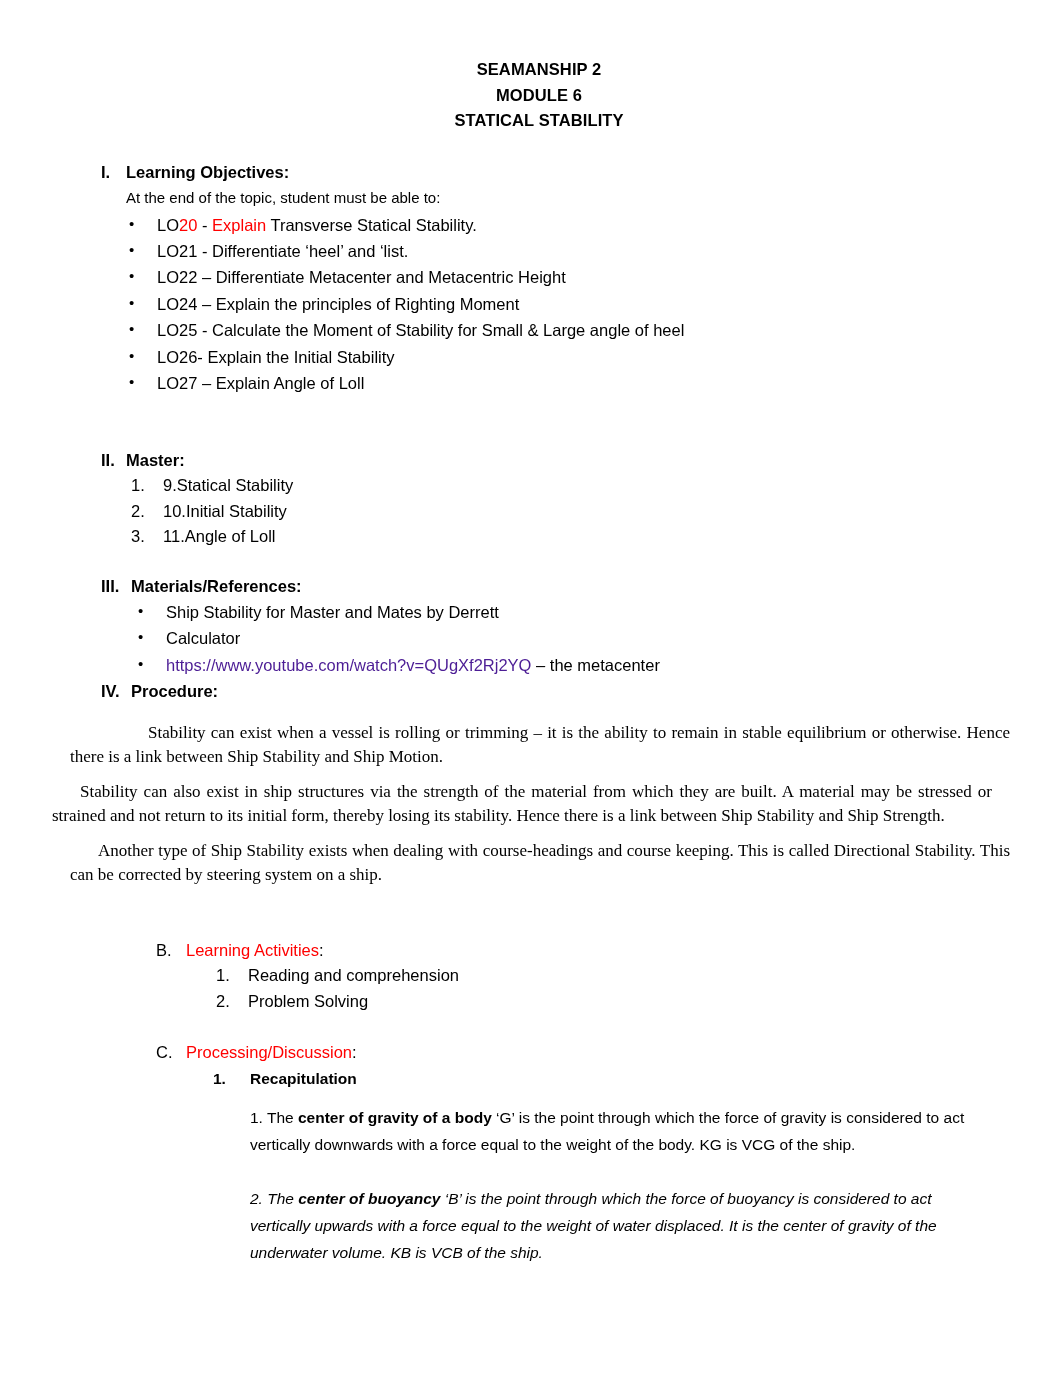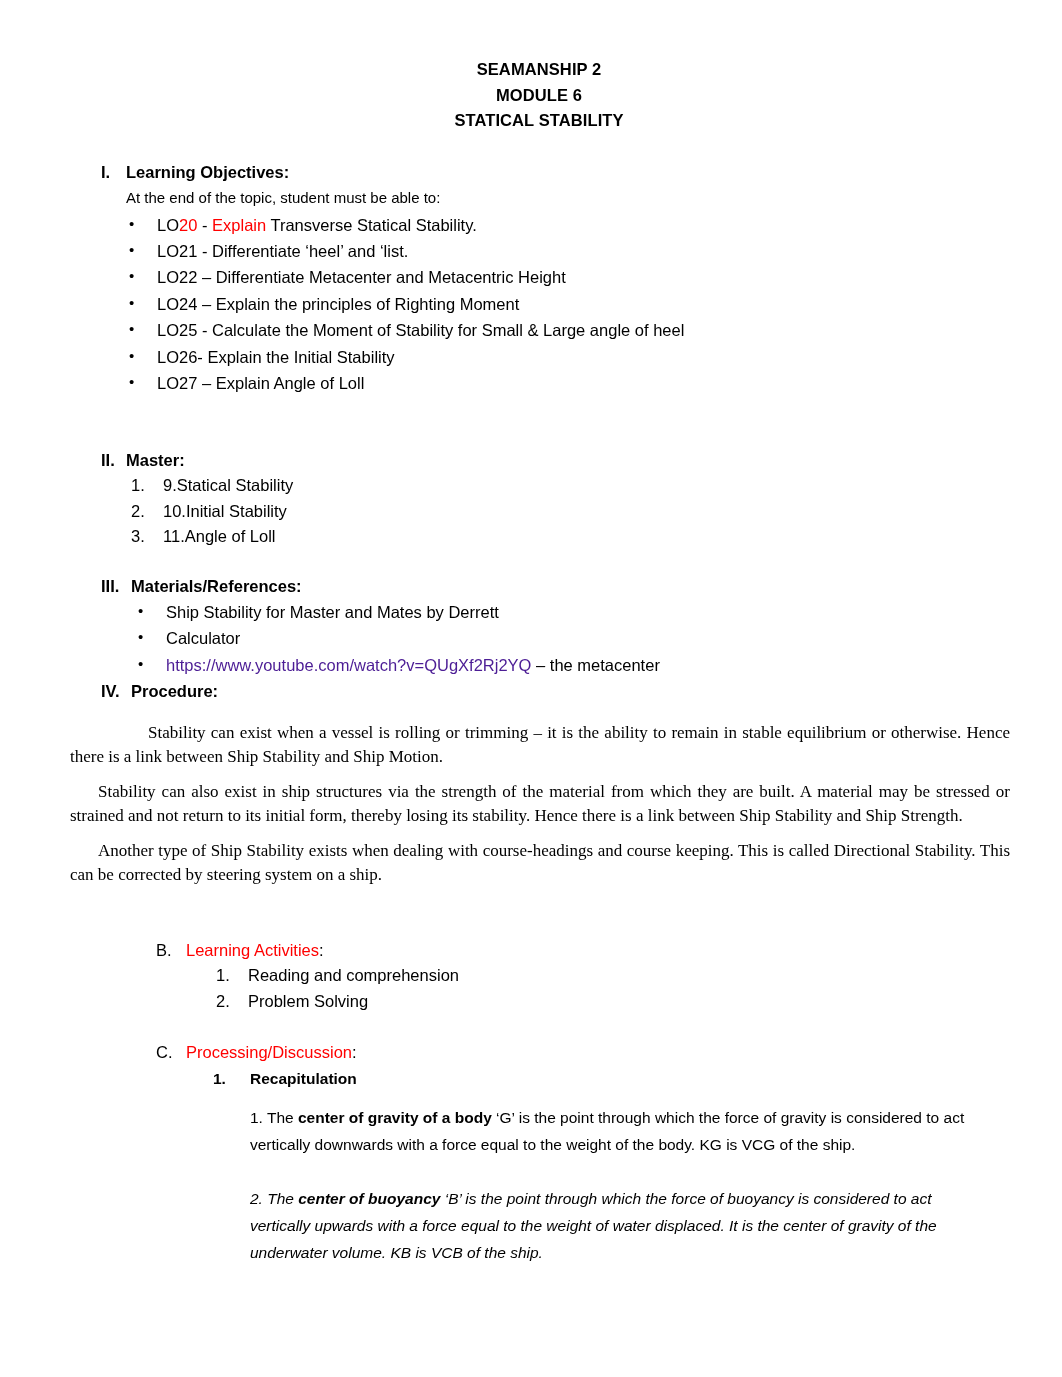--- a/index.html
+++ b/index.html
@@ -207,21 +207,21 @@
 
   <div class="roman-sec" style="margin-top:0px;">
     <div class="roman-head">
       <span class="roman-num wide">IV.</span><span>Procedure:</span>
     </div>
   </div>
 
 
   <div class="serif-par" style="margin-left:62px; width:940px; margin-top:17px; text-indent:78px;">Stability can exist when a vessel is rolling or trimming – it is the ability to remain in stable equilibrium or otherwise. Hence there is a link between Ship Stability and Ship Motion.</div>
 
-  <div class="serif-par" style="margin-left:62px; width:940px; margin-top:11px; text-indent:28px;">Stability can also exist in ship structures via the strength of the material from which they are built. A material may be stressed or strained and not return to its initial form, thereby losing its stability. Hence there is a link between Ship Stability and Ship Strength.</div>
+  <div class="serif-par" style="margin-left:44px; width:940px; margin-top:11px; text-indent:28px;">Stability can also exist in ship structures via the strength of the material from which they are built. A material may be stressed or strained and not return to its initial form, thereby losing its stability. Hence there is a link between Ship Stability and Ship Strength.</div>
 
   <div class="serif-par" style="margin-left:62px; width:940px; margin-top:11px; text-indent:28px;">Another type of Ship Stability exists when dealing with course-headings and course keeping. This is called Directional Stability. This can be corrected by steering system on a ship.</div>
 
   <div class="letter-item" style="margin-top:50px;">
     <span class="ltr blk">B.</span><span class="red">Learning Activities</span><span class="blk">:</span>
   </div>
   <ol class="nums" style="margin-left:178px;">
     <li><span class="n">1.</span><span>Reading and comprehension</span></li>
     <li><span class="n">2.</span><span>Problem Solving</span></li>
   </ol>

